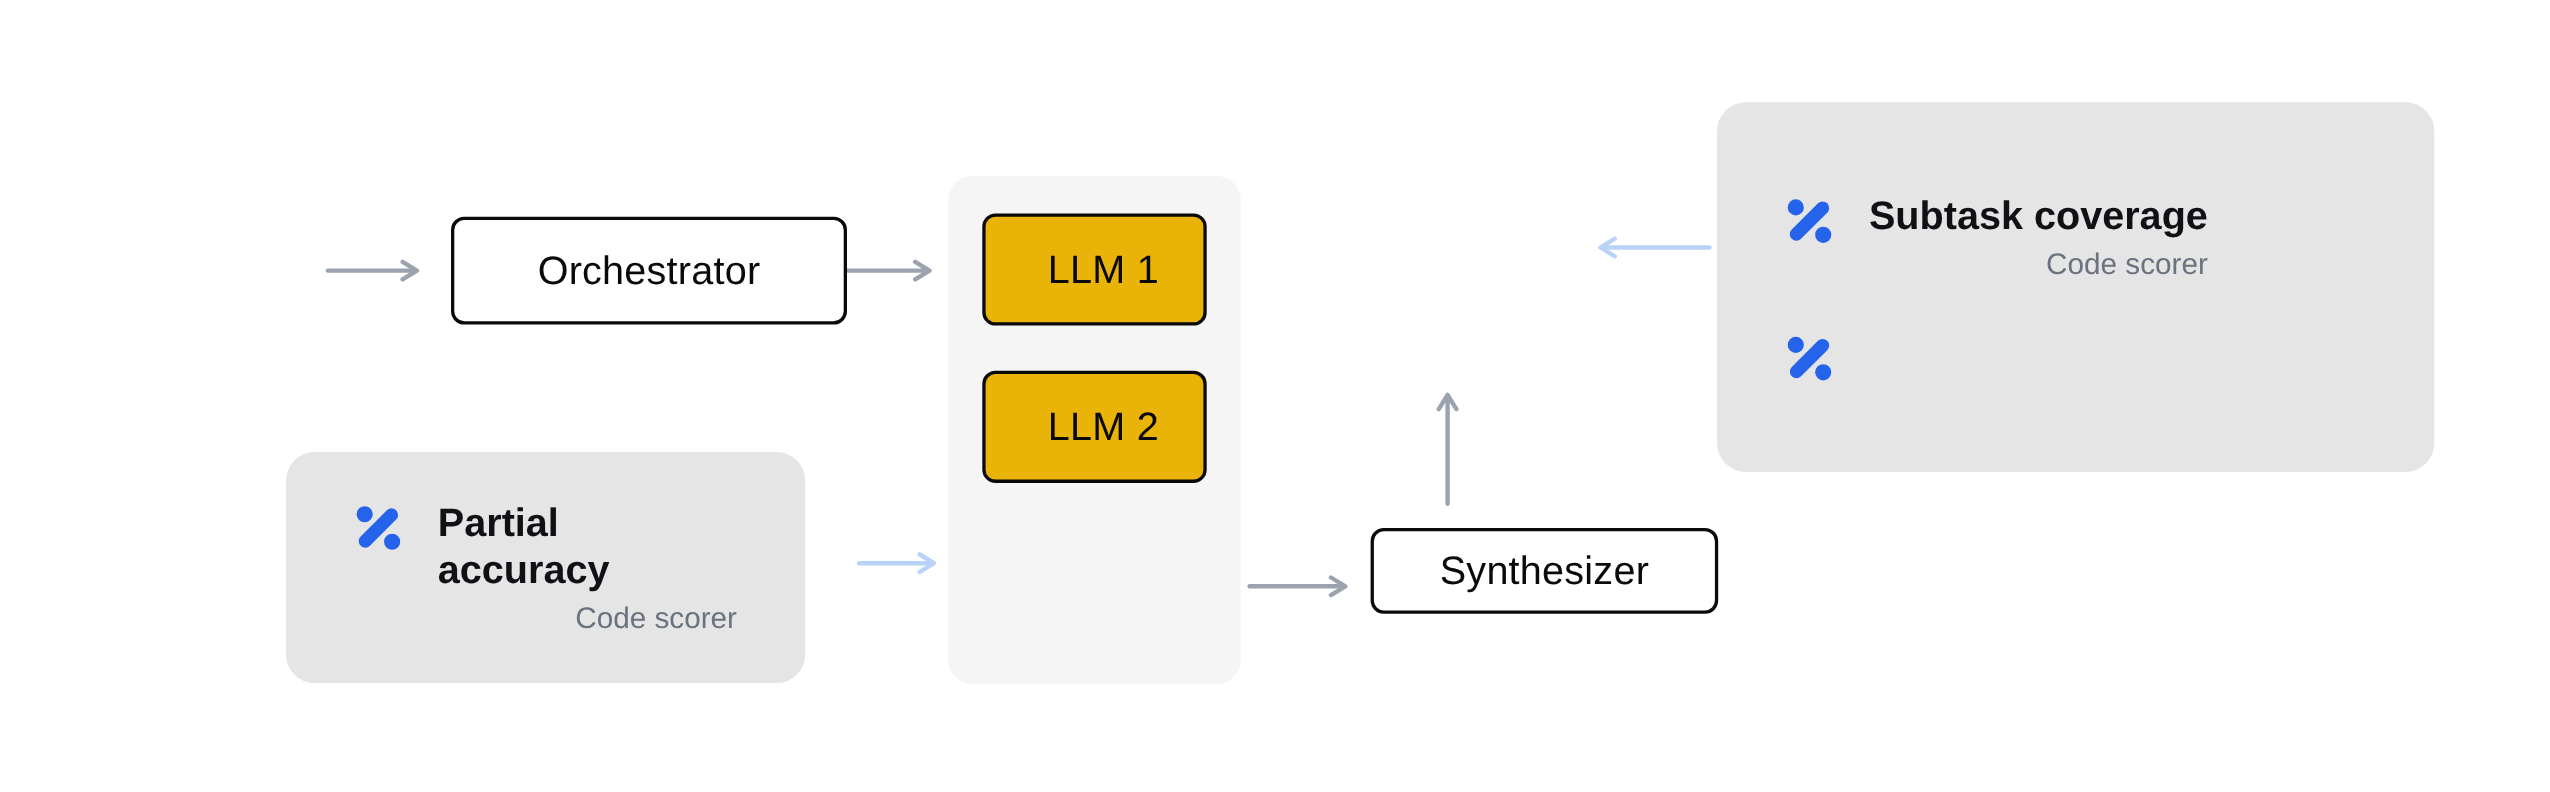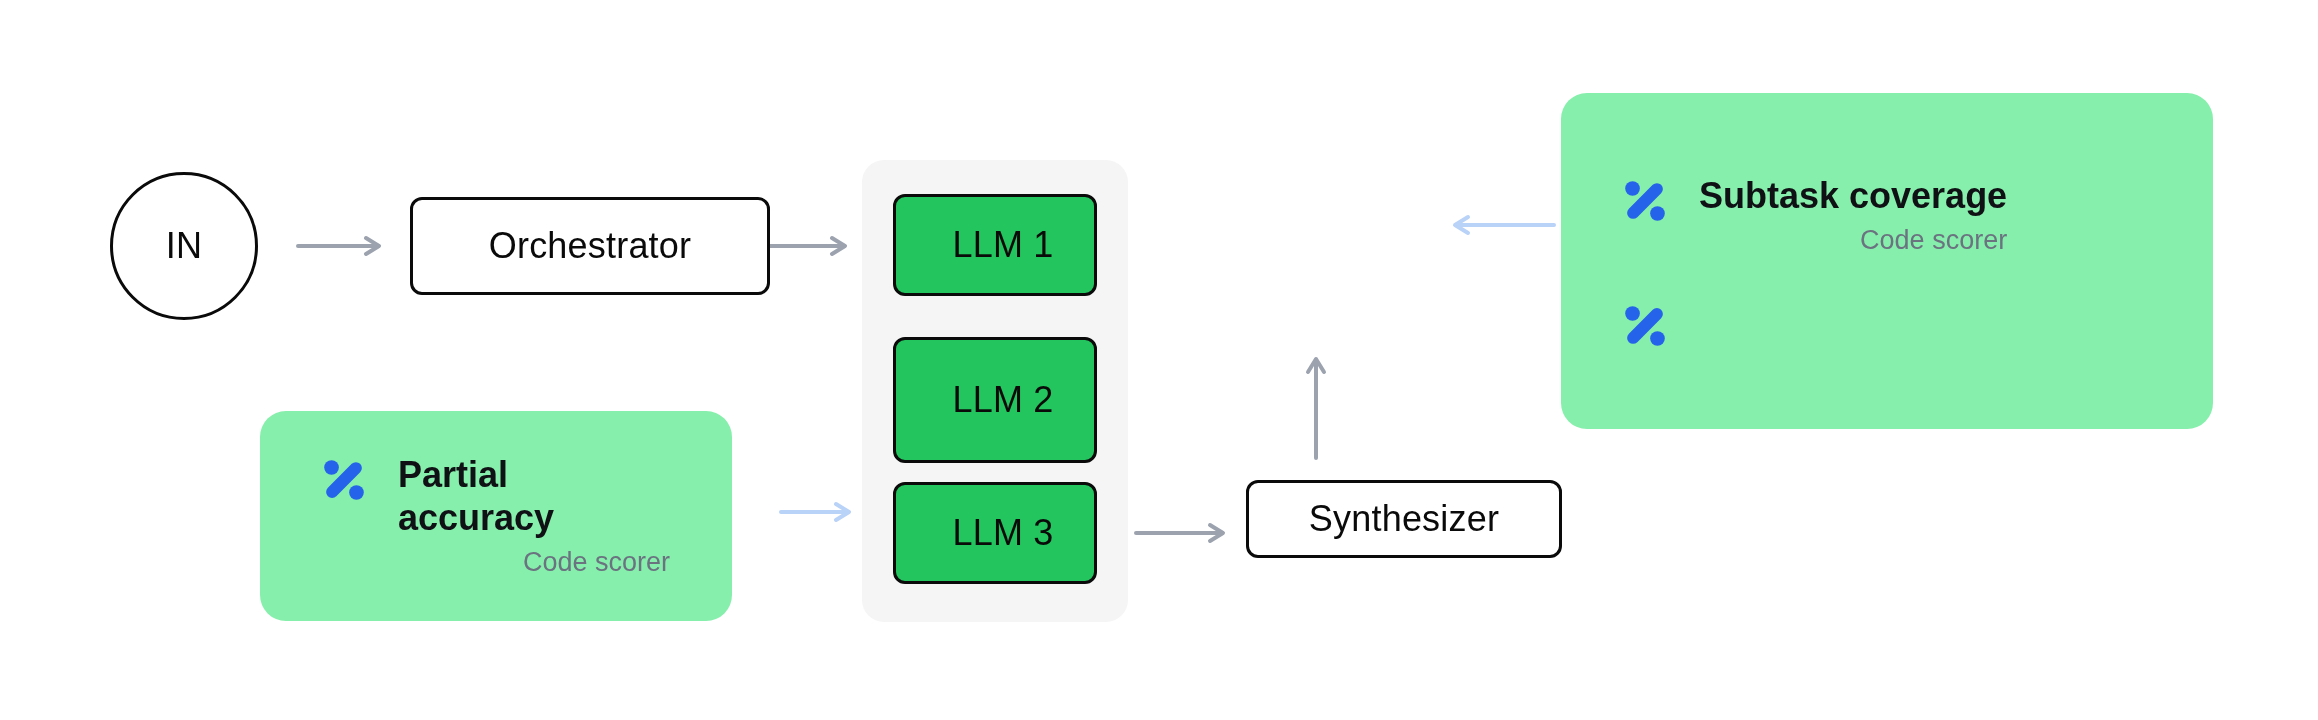--- a/index.html
+++ b/index.html
@@ -20,31 +20,31 @@
     align-items: center;
     justify-content: center;
     background: #ffffff;
     border: 3.5px solid #0a0a0a;
     font-size: 36px;
     color: #0a0a0a;
     letter-spacing: 0.2px;
   }
   .node.circle { border-radius: 50%; }
   .node.rect { border-radius: 12px; }
-  .node.llm { background: #22c55e; padding-left: 16px; }
+  .node.llm { background: #eab308; padding-left: 16px; }
 
   .llm-group {
     position: absolute;
     background: #f5f5f5;
     border-radius: 22px;
   }
 
   .scorer-card {
     position: absolute;
-    background: #86efac;
+    background: #e5e5e5;
     border-radius: 26px;
     display: flex;
     flex-direction: column;
     justify-content: center;
     padding: 0 62px;
     gap: 42px;
   }
   .scorer-row {
     display: flex;
     align-items: flex-start;
@@ -97,28 +97,26 @@
       </marker>
     </defs>
     <line class="arrow-line-gray" x1="298" y1="246" x2="378" y2="246" marker-end="url(#head-gray)"></line>
     <line class="arrow-line-gray" x1="768" y1="246" x2="844" y2="246" marker-end="url(#head-gray)"></line>
     <line class="arrow-line-gray" x1="1136" y1="533" x2="1222" y2="533" marker-end="url(#head-gray)"></line>
     <line class="arrow-line-gray" x1="1316" y1="458" x2="1316" y2="360" marker-end="url(#head-gray)"></line>
     <line class="arrow-line-blue" x1="1554" y1="225" x2="1456" y2="225" marker-end="url(#head-blue)"></line>
     <line class="arrow-line-blue" x1="781" y1="512" x2="848" y2="512" marker-end="url(#head-blue)"></line>
   </svg>
 
-  <div class="node circle" style="left:110px; top:172px; width:148px; height:148px;">IN</div>
 
   <div class="node rect" style="left:410px; top:197px; width:360px; height:98px;">Orchestrator</div>
 
   <div class="llm-group" style="left:862px; top:160px; width:266px; height:462px;"></div>
   <div class="node rect llm" style="left:893px; top:194px; width:204px; height:102px;">LLM 1</div>
-  <div class="node rect llm" style="left:893px; top:337px; width:204px; height:126px;">LLM 2</div>
-  <div class="node rect llm" style="left:893px; top:482px; width:204px; height:102px;">LLM 3</div>
+  <div class="node rect llm" style="left:893px; top:337px; width:204px; height:102px;">LLM 2</div>
 
   <div class="node rect" style="left:1246px; top:480px; width:316px; height:78px;">Synthesizer</div>
 
 
   <div class="scorer-card" style="left:260px; top:411px; width:472px; height:210px;">
     <div class="scorer-row">
       <svg class="scorer-icon" viewBox="0 0 24 24">
         <line x1="5.5" y1="18.5" x2="18.5" y2="5.5" stroke="#2563eb" stroke-width="6.5" stroke-linecap="round"></line>
         <circle cx="5.2" cy="5.2" r="4" fill="#2563eb"></circle>
         <circle cx="18.8" cy="18.8" r="4" fill="#2563eb"></circle>

